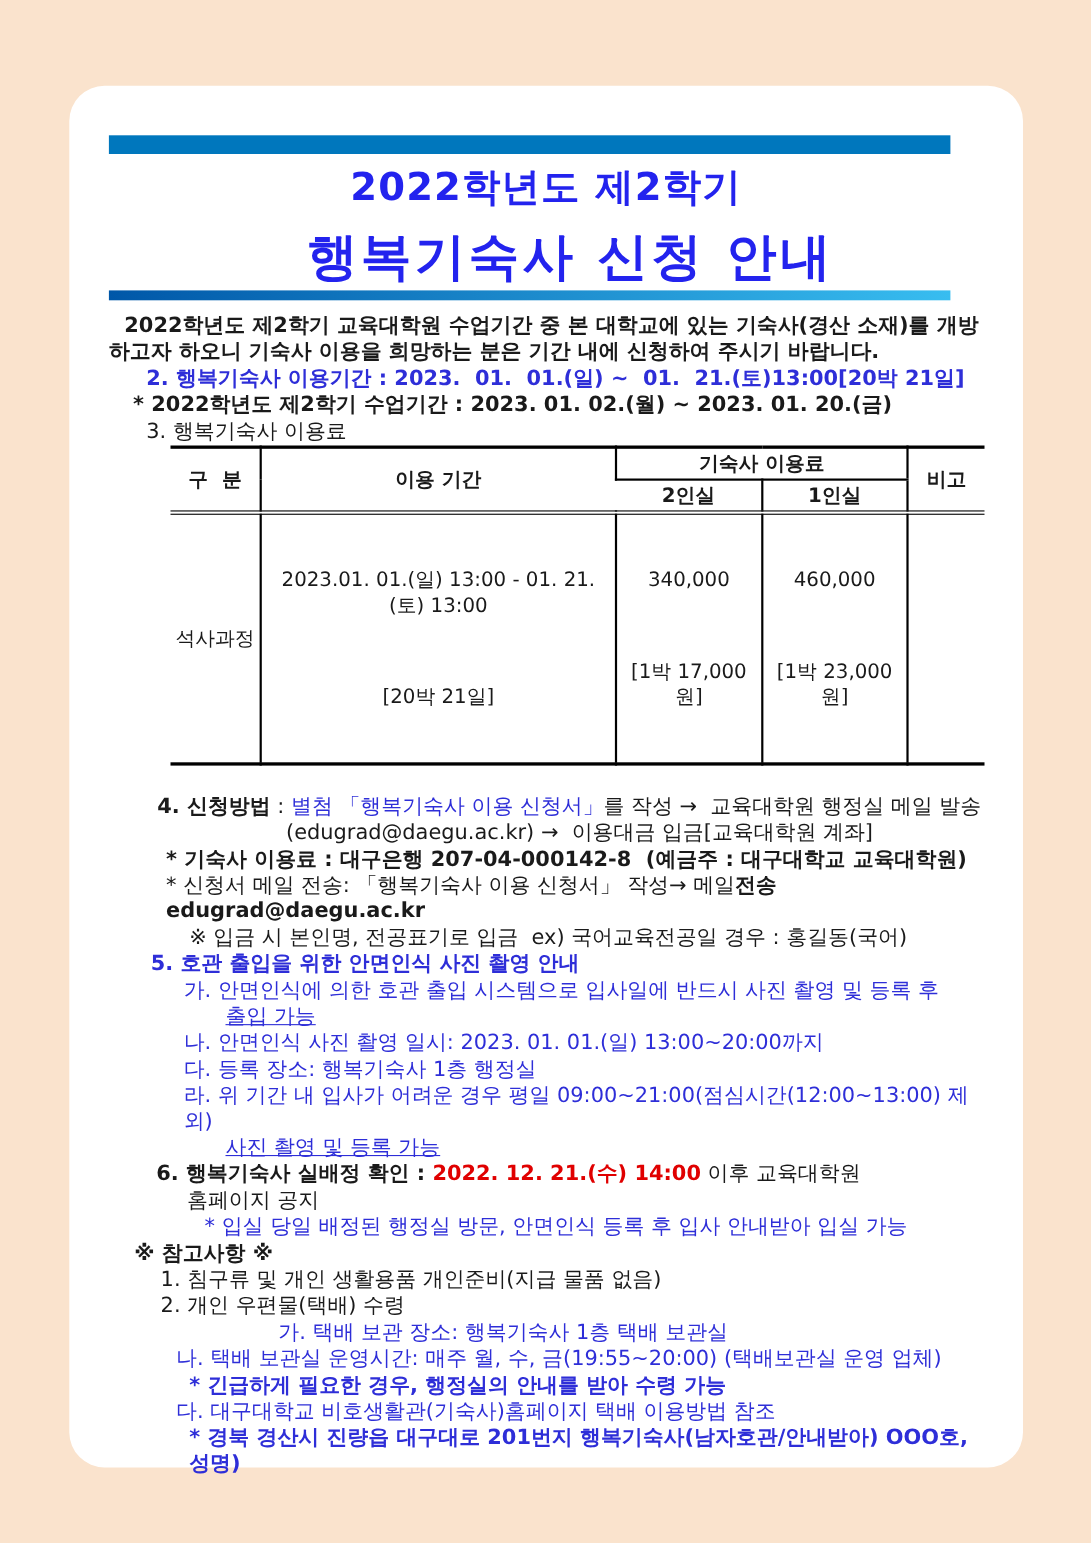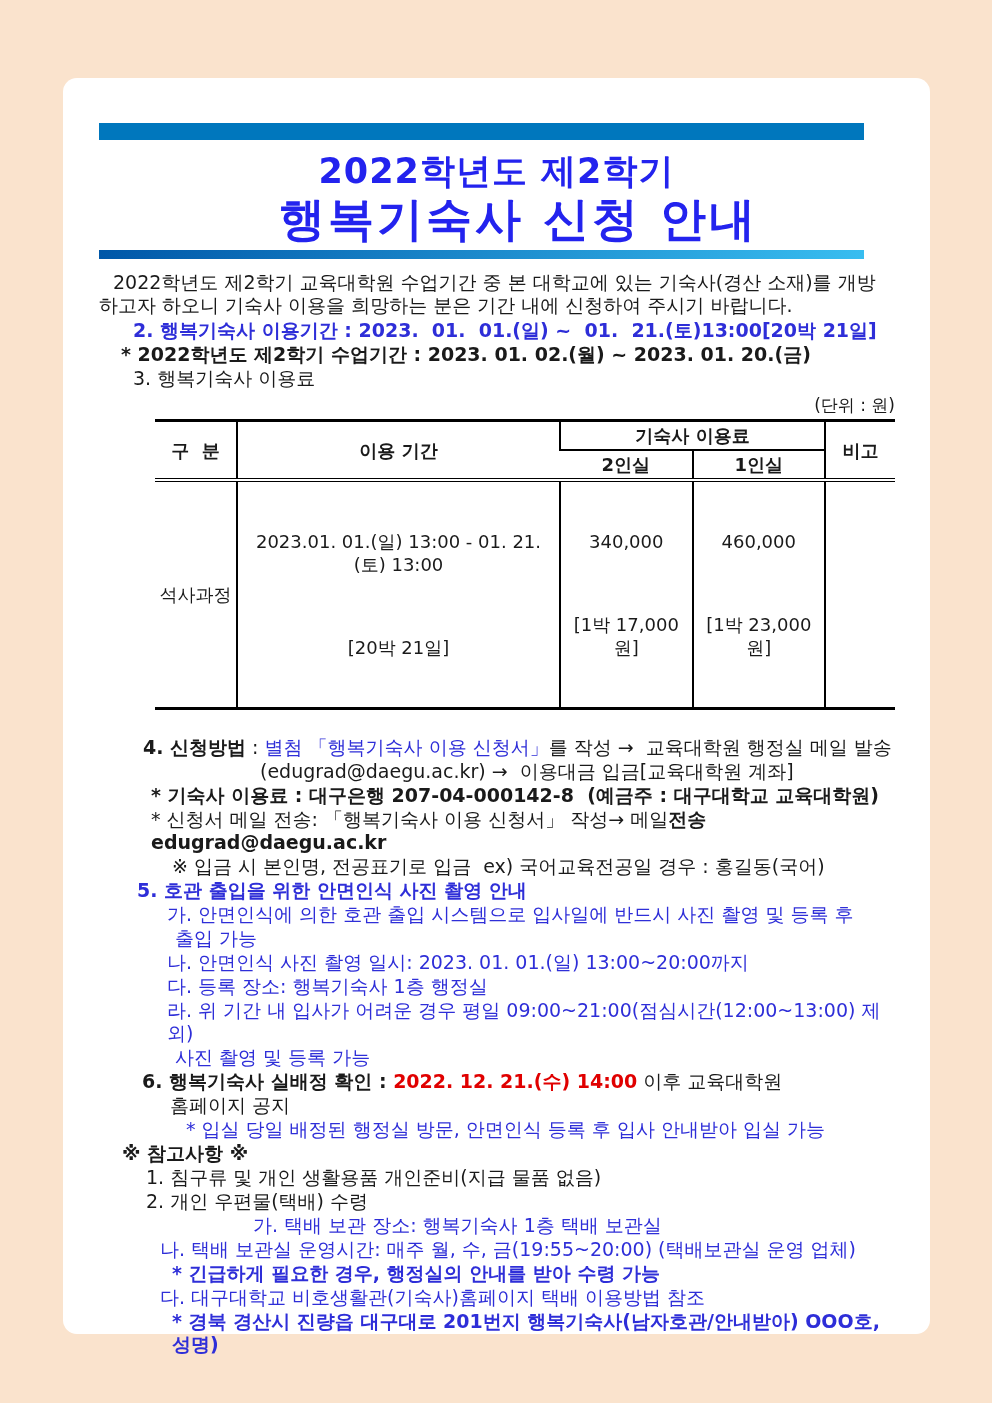--- a/index.html
+++ b/index.html
@@ -21,70 +21,70 @@
     font-family: "DejaVu Sans", "Liberation Sans", sans-serif;
     color: var(--ink);
     position: relative;
     overflow: hidden;
   }
   .panel {
     position: absolute;
     left: 63px; top: 78px;
     width: 867px; height: 1256px;
     background: var(--panel-bg);
-    border-radius: 14px;
+    border-radius: 32px;
   }
   .bar-top {
     margin: 45px 66px 0 36px;
     width: 765px; height: 17px;
     background: var(--bar-blue);
   }
   .subtitle {
     margin: 10px 0 0 0;
     text-align: center;
     font-size: 35px; font-weight: bold;
     color: var(--title-blue);
     line-height: 42px;
     letter-spacing: 1px;
   }
   .title {
-    margin: 2px 0 0 0;
+    margin: 16px 0 0 0;
     text-align: center;
     font-size: 46px; font-weight: bold;
     color: var(--title-blue);
     line-height: 50px;
     letter-spacing: 3px;
     padding-left: 44px;
   }
   .bar-grad {
     margin: 6px 66px 0 36px;
     width: 765px; height: 9px;
     background: linear-gradient(to right, var(--grad-start), var(--grad-end));
   }
   .content {
     padding: 12px 36px 0 36px;
     font-size: 19px;
     line-height: 23px;
   }
   .line { white-space: pre-wrap; margin: 0 0 1px 0; }
-  .intro { margin: 0 0 2px 0; text-indent: 14px; white-space: pre-wrap; max-width: 800px; }
+  .intro { margin: 0 0 2px 0; text-indent: 14px; white-space: pre-wrap; max-width: 800px; font-weight: bold; }
   .blue { color: var(--text-blue); }
   .bold { font-weight: bold; }
   .red  { color: var(--alert-red); font-weight: bold; }
 
   
   .ind-num    { margin-left: 34px; }
   .ind-star0  { margin-left: 22px; }
   .ind-s4     { margin-left: 31px; }
   .ind-s4cont { margin-left: 161px; }
   .ind-s4sub  { margin-left: 52px; }
   .ind-s4note { margin-left: 73px; }
   .ind-s5     { margin-left: 38px; }
   .ind-s5sub  { margin-left: 68px; }
-  .ind-s5wrap { margin-left: 76px; }
+  .ind-s5wrap { margin-left: 106px; text-decoration: underline; }
   .ind-s6     { margin-left: 43px; }
   .ind-s6l2   { margin-left: 71px; }
   .ind-s6note { margin-left: 87px; }
   .ind-ref    { margin-left: 23px; }
   .ind-r12    { margin-left: 47px; }
   .ind-rga    { margin-left: 154px; }
   .ind-rsub   { margin-left: 61px; }
   .ind-rnote  { margin-left: 73px; }
 
   .unit {
@@ -136,21 +136,20 @@
   <div class="bar-grad"></div>
 
   <div class="content">
 
     <p class="intro">2022학년도 제2학기 교육대학원 수업기간 중 본 대학교에 있는 기숙사(경산 소재)를 개방하고자 하오니 기숙사 이용을 희망하는 분은 기간 내에 신청하여 주시기 바랍니다.</p>
 
     <div class="line blue bold ind-num">2. 행복기숙사 이용기간 : 2023.  01.  01.(일) ~  01.  21.(토)13:00[20박 21일]</div>
     <div class="line bold ind-star0">* 2022학년도 제2학기 수업기간 : 2023. 01. 02.(월) ~ 2023. 01. 20.(금)</div>
     <div class="line ind-num">3. 행복기숙사 이용료</div>
 
-    <div class="unit">(단위 : 원)</div>
 
     <table class="fee">
       <thead>
         <tr>
           <th class="c-gubun" rowspan="2">구  분</th>
           <th class="c-period" rowspan="2">이용 기간</th>
           <th class="c-fee" colspan="2">기숙사 이용료</th>
           <th class="c-note" rowspan="2">비고</th>
         </tr>
         <tr>

